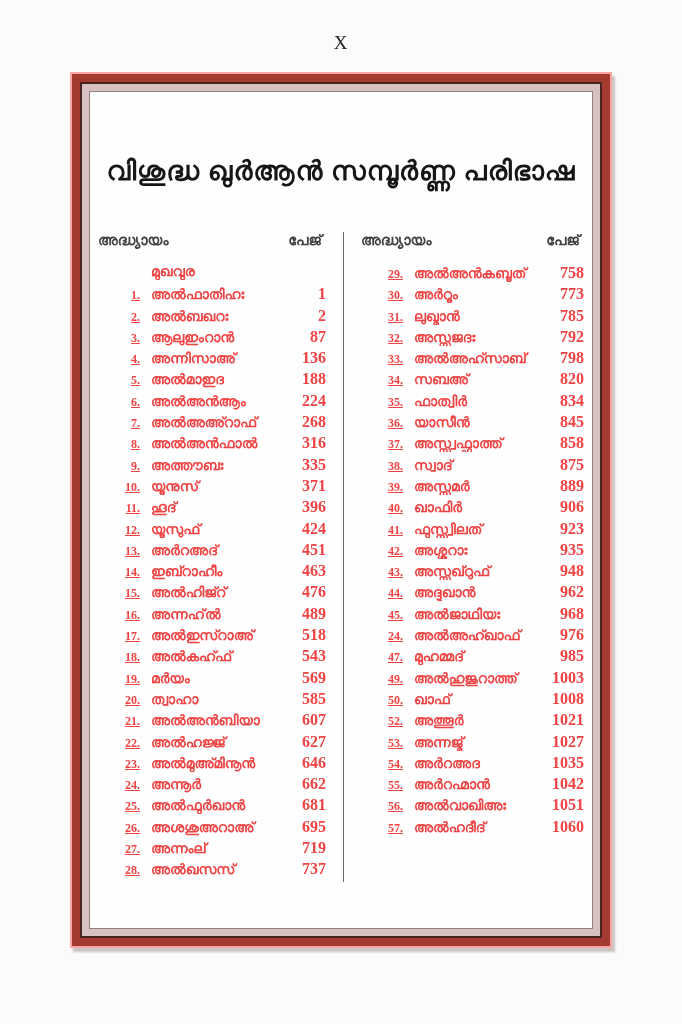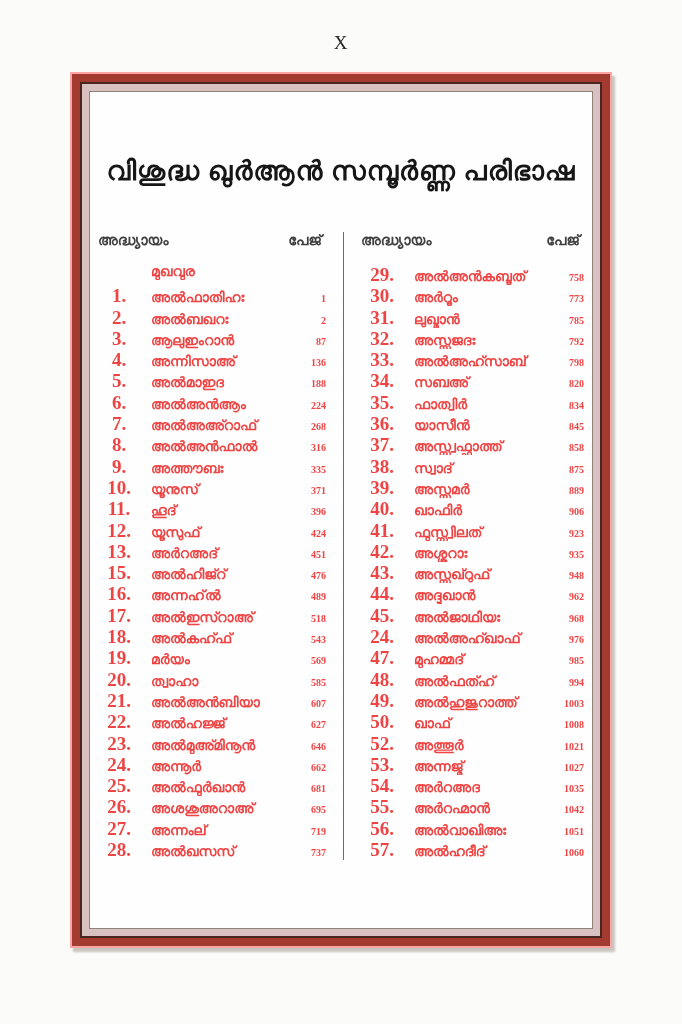--- a/index.html
+++ b/index.html
@@ -57,23 +57,23 @@
     display:flex; height:20px; margin-bottom:12px;
     font-size:14.5px; font-weight:600; color:#404040;
   }
   .hdr .h-chapter { flex:1; text-align:left; }
   .hdr .h-page    { text-align:center; padding-right:4px; }
 
   .row {
     display:flex; height:21.3px; align-items:baseline;
     font-size:14px; font-weight:600; color:#ef4444;
   }
-  .row .num  { width:42px; text-align:center; font-size:19px; font-weight:600; }
+  .row .num  { width:42px; text-align:right; font-size:12px; font-weight:600;text-decoration:underline; }
   .row .name { flex:1; padding-left:11px; white-space:nowrap; overflow:hidden; }
-  .row .page { width:46px; text-align:right; font-size:10px; font-weight:600; }
+  .row .page { width:46px; text-align:right; font-size:16px; font-weight:600; }
 </style>
 </head>
 <body>
 
 <div class="folio">X</div>
 
 <div class="frame">
   <div class="frame-red">
     <div class="frame-dark2">
       <div class="frame-pink">
@@ -153,20 +153,25 @@
                     <span class="num">12.</span>
                     <span class="name">യൂസുഫ്</span>
                     <span class="page">424</span>
                   </div>
                   <div class="row">
                     <span class="num">13.</span>
                     <span class="name">അർറഅദ്</span>
                     <span class="page">451</span>
                   </div>
                   <div class="row">
+                    <span class="num">14.</span>
+                    <span class="name">ഇബ്റാഹീം</span>
+                    <span class="page">463</span>
+                  </div>
+                  <div class="row">
                     <span class="num">15.</span>
                     <span class="name">അൽഹിജ്റ്</span>
                     <span class="page">476</span>
                   </div>
                   <div class="row">
                     <span class="num">16.</span>
                     <span class="name">അന്നഹ്ൽ</span>
                     <span class="page">489</span>
                   </div>
                   <div class="row">
@@ -329,25 +334,20 @@
                     <span class="num">24.</span>
                     <span class="name">അൽഅഹ്ഖാഫ്</span>
                     <span class="page">976</span>
                   </div>
                   <div class="row">
                     <span class="num">47.</span>
                     <span class="name">മുഹമ്മദ്</span>
                     <span class="page">985</span>
                   </div>
                   <div class="row">
-                    <span class="num">48.</span>
-                    <span class="name">അൽഫത്ഹ്</span>
-                    <span class="page">994</span>
-                  </div>
-                  <div class="row">
                     <span class="num">49.</span>
                     <span class="name">അൽഹുജുറാത്ത്</span>
                     <span class="page">1003</span>
                   </div>
                   <div class="row">
                     <span class="num">50.</span>
                     <span class="name">ഖാഫ്</span>
                     <span class="page">1008</span>
                   </div>
                   <div class="row">

